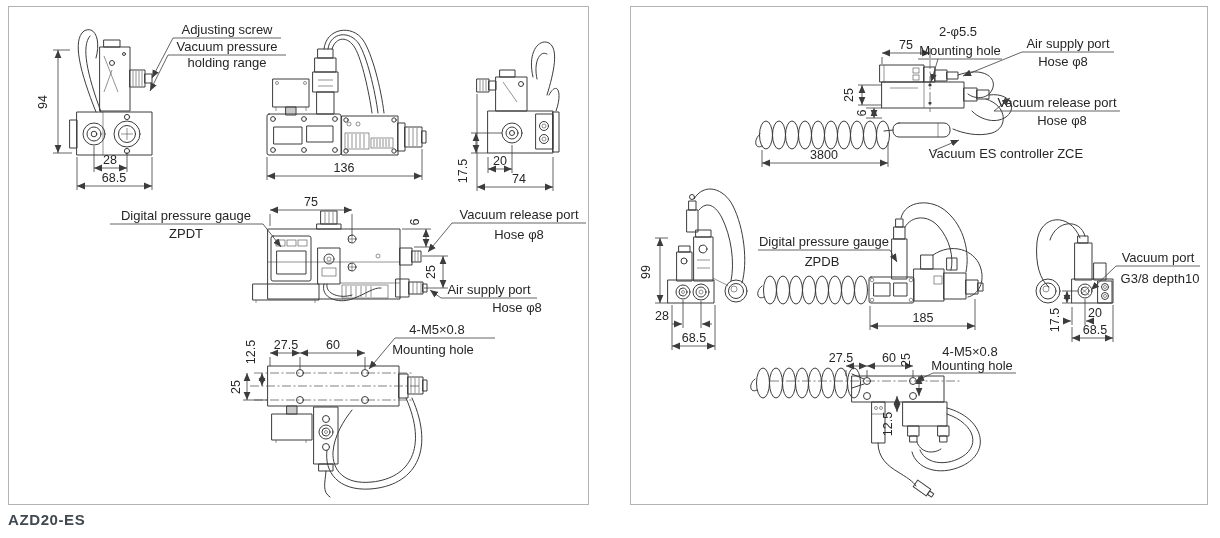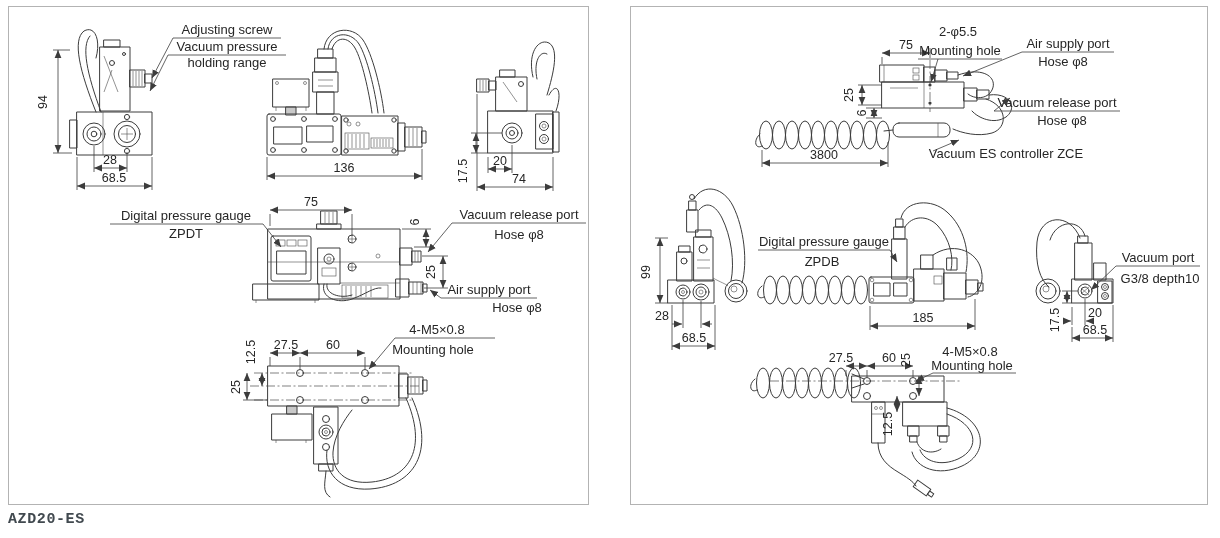--- a/index.html
+++ b/index.html
@@ -1,18 +1,18 @@
 <!DOCTYPE html>
 <html><head>
 <meta charset="utf-8">
 <style>
   html,body { margin:0; padding:0; background:#ffffff; }
   body { width:1220px; height:538px; position:relative; font-family:"Liberation Sans", sans-serif; overflow:hidden; }
   .panel { position:absolute; background:#ffffff; border:1px solid #b3b3b3; }
-  .caption { position:absolute; font-size:15px; font-weight:bold; letter-spacing:0.6px; color:#41494f; font-family:Liberation Mono, monospace; }
+  .caption { position:absolute; font-size:15px; font-weight:bold; letter-spacing:0.6px; color:#41494f; font-family:Liberation Sans, sans-serif; }
   svg { display:block; }
   .ln   { stroke:#3c3c3c; stroke-width:1; fill:none; stroke-linecap:round; stroke-linejoin:round; }
   .thin { stroke:#4a4a4a; stroke-width:0.6; fill:none; }
   .dim  { stroke:#3c3c3c; stroke-width:0.8; fill:none; }
   .cl   { stroke:#4a4a4a; stroke-width:0.7; stroke-dasharray:9 2.5 2 2.5; fill:none; }
   .txt  { font-family:"Liberation Sans", sans-serif; font-size:12.5px; fill:#262626; text-anchor:middle; }
   .lbl  { font-family:"Liberation Sans", sans-serif; font-size:13px; fill:#262626; text-anchor:middle; }
 </style>
 </head>
 <body>

